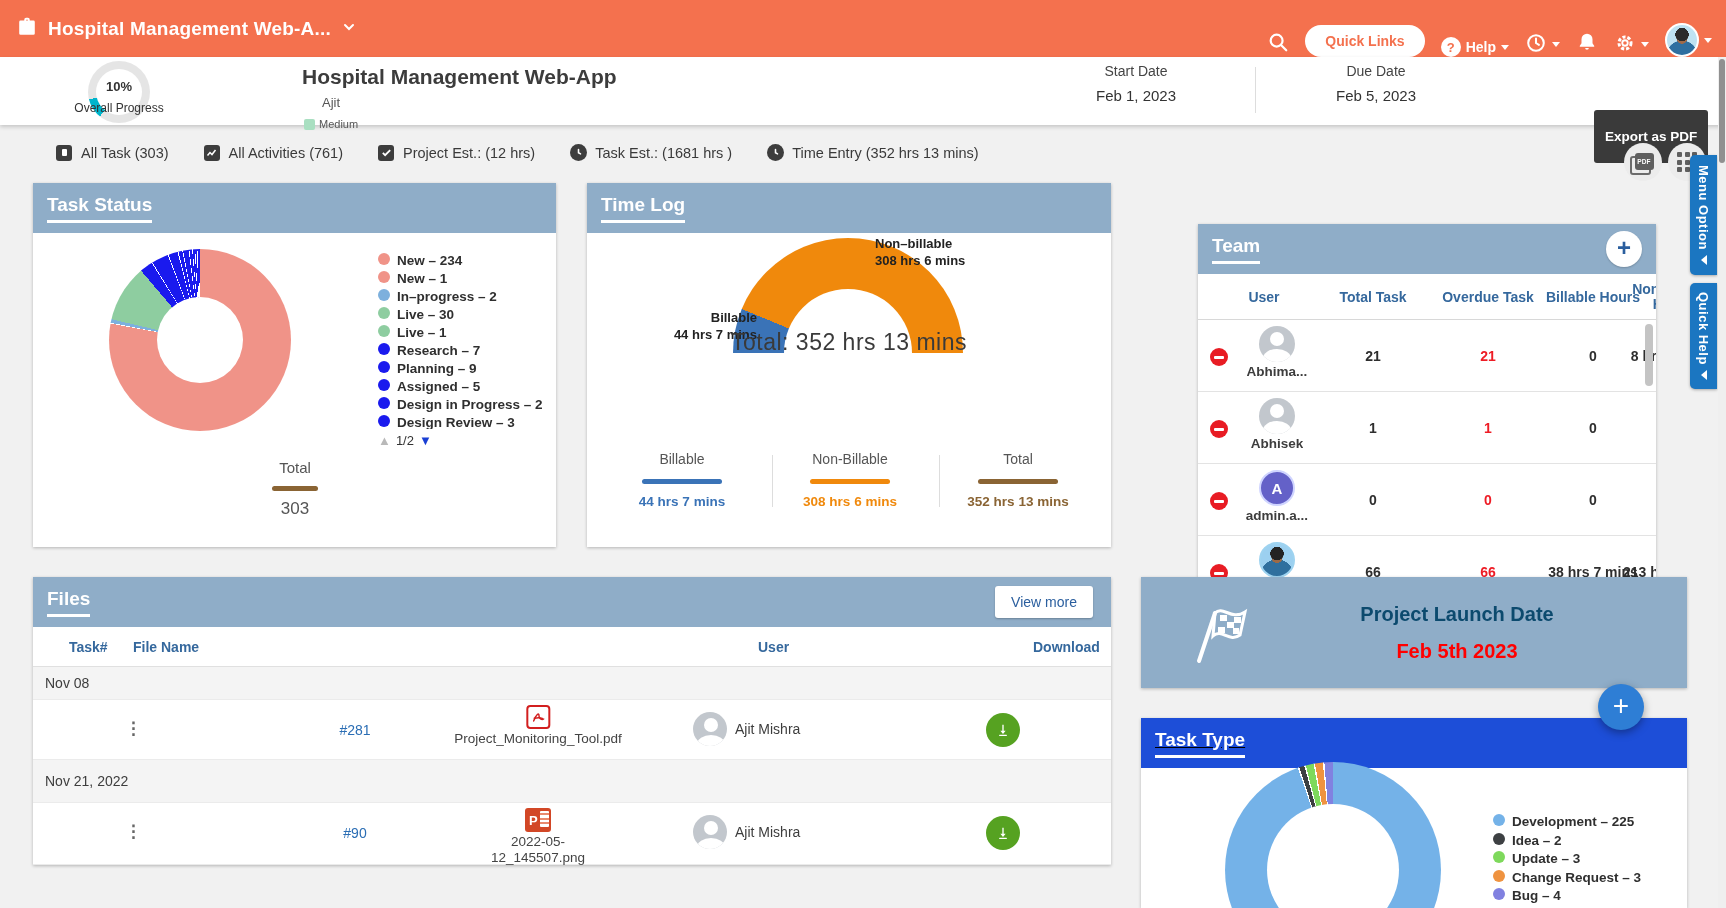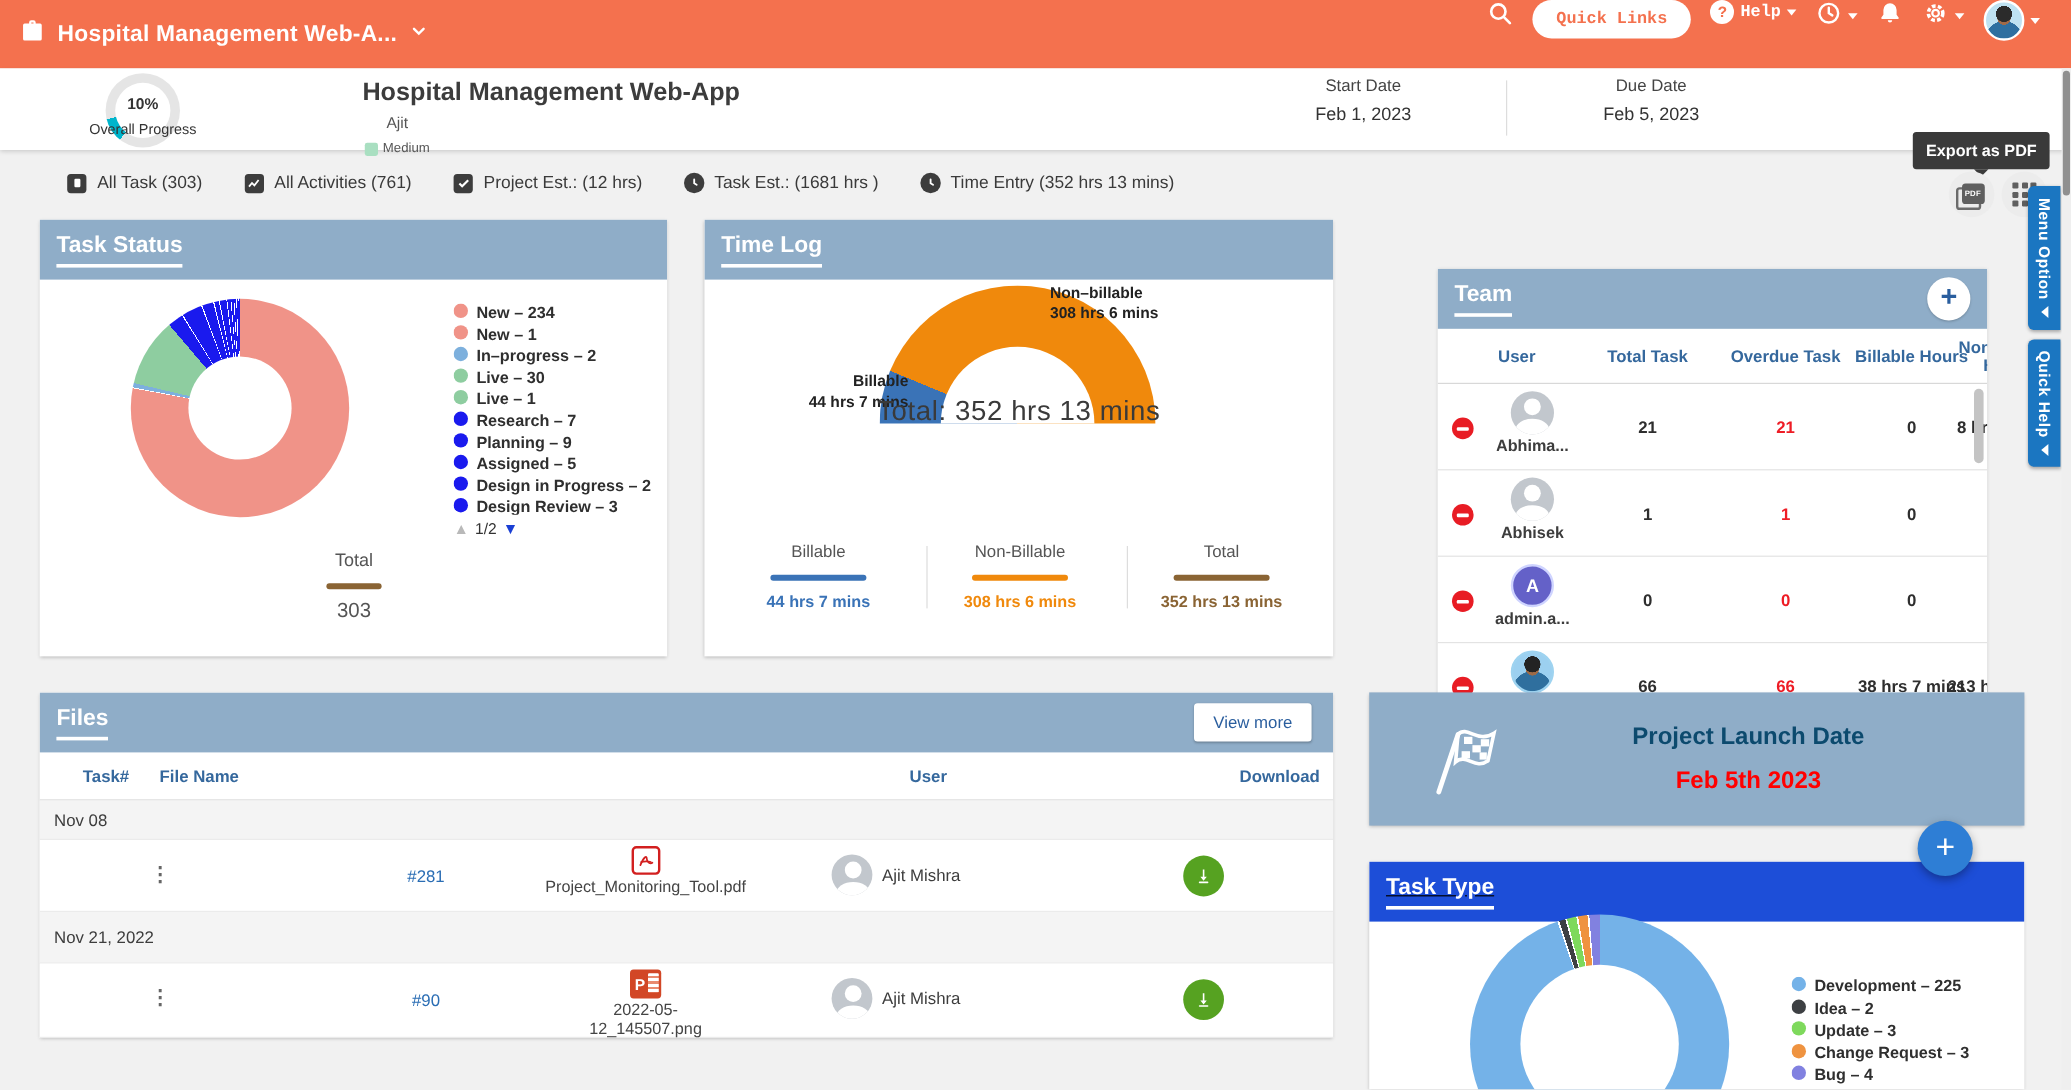--- a/index.html
+++ b/index.html
@@ -3,21 +3,21 @@
 <meta charset="utf-8">
 <style>
   * { margin:0; padding:0; box-sizing:border-box; }
   html,body { width:1726px; height:908px; overflow:hidden; }
   body { font-family:"Liberation Sans", sans-serif; background:#f1f1f1; position:relative; }
 
   
   .topbar { position:absolute; left:0; top:0; width:1726px; height:57px; background:#f4714e; display:flex; align-items:center; }
   .tb-left { display:flex; align-items:center; gap:10px; padding-left:16px; }
   .tb-title { color:#fff; font-size:19px; font-weight:bold; letter-spacing:.2px; }
-  .tb-right { position:absolute; right:26px; top:0; height:57px; display:flex; align-items:flex-start; gap:16px;font-family:Liberation Mono, monospace; }
+  .tb-right { position:absolute; right:14px; top:0; height:57px; display:flex; align-items:flex-end; gap:16px; }
   .pill { background:#fff; color:#f4714e; font-weight:bold; font-size:14px; padding:8px 20px; border-radius:18px; cursor:pointer; }
   .tb-group { display:flex; align-items:center; gap:5px; color:#fff; font-size:14px; font-weight:bold; cursor:pointer; }
   .qmark { width:20px; height:20px; border-radius:50%; background:#fff; color:#f4714e; font-size:13px; font-weight:bold; display:flex; align-items:center; justify-content:center; }
   .qmark::before { content:"?"; }
   .caret-dn { width:0; height:0; border-left:4px solid transparent; border-right:4px solid transparent; border-top:5px solid #fff; }
   .tb-avatar { width:34px; height:34px; border-radius:50%; border:2px solid #fff;
      background:radial-gradient(circle at 50% 32%, #2b2b2b 0 26%, transparent 27%),
                 radial-gradient(circle at 50% 44%, #a06a48 0 24%, transparent 25%),
                 radial-gradient(circle at 50% 105%, #2e6fa0 0 45%, transparent 46%), #bfe2f2; }
 
@@ -45,21 +45,21 @@
   .sq-dark .wsq { width:5px; height:7px; background:#fff; border-radius:1px; }
   .circ-dark { width:17px; height:17px; background:#3d3d3d; border-radius:50%; display:flex; align-items:center; justify-content:center; }
 
   
   .tool-btn { position:absolute; top:143px; width:38px; height:38px; border-radius:50%; background:#ececec; display:flex; align-items:center; justify-content:center; cursor:pointer; }
   .pdf-badge { position:relative; width:21px; height:19px; }
   .pdf-badge::before { content:""; position:absolute; left:-3px; top:3px; width:17px; height:15px; border:2px solid #6b6b6b; border-radius:3px; background:#ececec; }
   .pdf-inner { position:absolute; right:0; top:0; width:19px; height:17px; background:#5f5f5f; border-radius:3px; color:#fff; font-size:6.5px; font-weight:bold; display:flex; align-items:center; justify-content:center; letter-spacing:.2px; }
   .grid9 { display:grid; grid-template-columns:repeat(3,5px); grid-template-rows:repeat(3,5px); gap:2.5px; }
   .grid9 span { background:#5f5f5f; border-radius:1px; }
-  .tooltip { position:absolute; left:1594px; top:110px; background:#3a3a3a; color:#fff; font-size:13.5px; font-weight:bold; padding:8px 11px; border-radius:3px; }
+  .tooltip { position:absolute; left:1594px; top:110px; background:#3a3a3a; color:#fff; font-size:13.5px; font-weight:bold; padding:19px 11px; border-radius:3px; }
   .tooltip::after { content:""; position:absolute; left:50%; bottom:-6px; margin-left:-6px; border-left:6px solid transparent; border-right:6px solid transparent; border-top:6px solid #3a3a3a; }
 
   
   .card { position:absolute; background:#fff; box-shadow:0 1px 3px rgba(0,0,0,.25); overflow:hidden; }
   .card-head { height:50px; display:flex; align-items:center; padding:0 14px; position:relative; }
   .card-title { color:#fff; font-size:19px; font-weight:bold; border-bottom:3px solid #fff; padding-bottom:4px; }
 
   .card-task-status { left:33px; top:183px; width:523px; height:364px; }
   .card-time-log   { left:587px; top:183px; width:524px; height:364px; }
   .card-team       { left:1198px; top:183px; width:458px; height:364px;margin-top:41px; }

